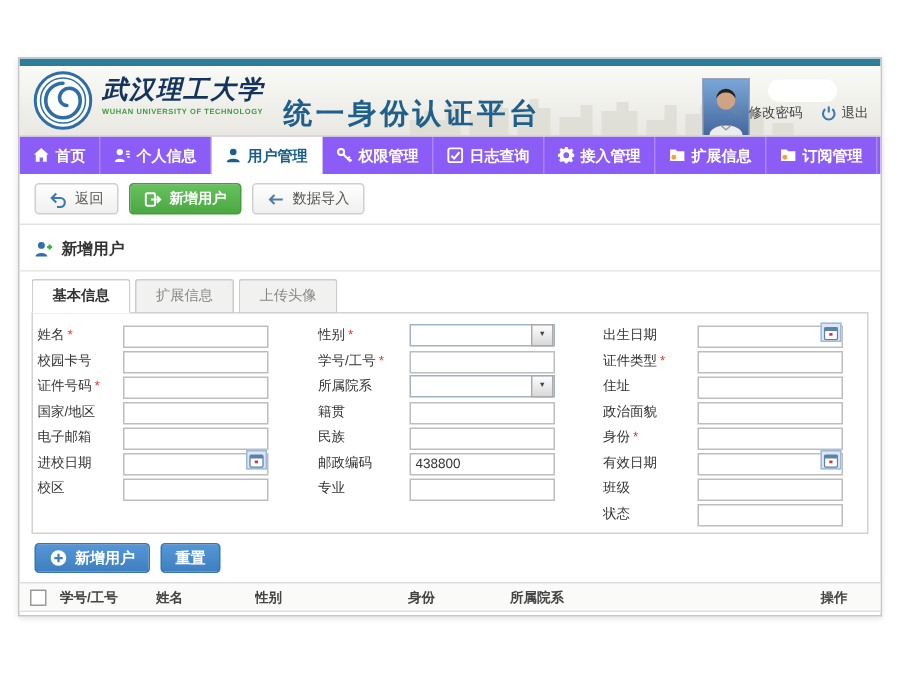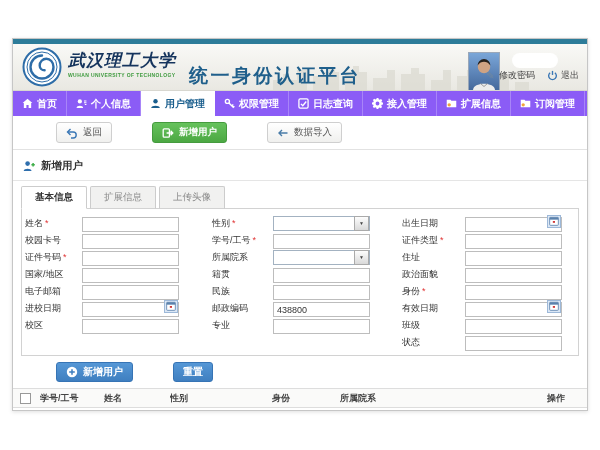--- a/index.html
+++ b/index.html
@@ -33,21 +33,21 @@
   .nav-item{display:flex;align-items:center;gap:4px;padding:0 9px;color:#fff;
             font-size:10px;font-weight:bold;border-right:1px solid rgba(255,255,255,.25);
             cursor:pointer;white-space:nowrap;}
   .nav-item.active{background:#fff;color:#1a5e8d;}
   .icon{display:inline-flex;width:11px;height:11px;flex:none;align-items:center;justify-content:center;}
   .icon svg{width:100%;height:100%;display:block;}
   
   .toolbar{padding:6px 10px;border-bottom:1px solid #e2e2e2;display:flex;gap:7px;}
   .btn{display:inline-flex;align-items:center;gap:5px;height:21px;box-sizing:border-box;
        padding:0 9px;border-radius:3px;font-size:9.5px;cursor:pointer;
-       font-family:inherit;margin-left:33px;}
+       font-family:inherit;}
   .btn .icon{width:12px;height:12px;}
   .btn.ghost{background:linear-gradient(#ffffff,#f0f0ee);border:1px solid #cfcfcf;color:#555;}
   .btn.green{background:linear-gradient(#66c25c,#4ca843);border:1px solid #459b3e;
              color:#fff;font-weight:bold;}
   .btn.primary{background:linear-gradient(#5597d6,#3f7fc0);border:1px solid #3674b5;
                color:#fff;font-weight:bold;font-size:10px;height:20px;}
   
   .section-row{margin-top:3px;padding:6px 10px 7px;border-bottom:1px solid #e5e5e5;
                display:flex;align-items:center;gap:5px;font-size:10.5px;font-weight:bold;color:#333;}
   .section-row .icon{width:13px;height:13px;}

